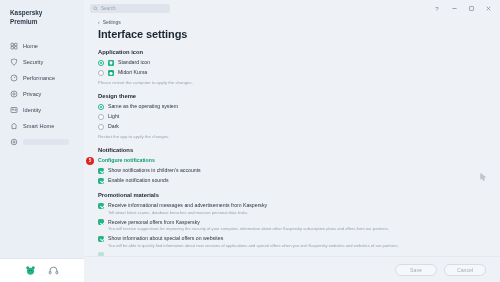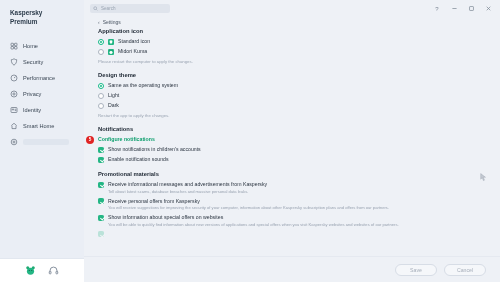--- a/index.html
+++ b/index.html
@@ -307,20 +307,21 @@
       </div>
     </div>
 
     <div class="content-wrap">
       <div class="content">
 
         <div class="breadcrumb">
           <span class="chev">‹</span>
           <span>Settings</span>
         </div>
+        <h1 class="page-title">Interface settings</h1>
 
         <div class="section">
           <div class="section-title">Application icon</div>
 
           <div class="radio-row">
             <span class="radio on"></span>
             <span class="app-icon-mini">
               <svg viewBox="0 0 16 16">
                   <rect width="16" height="16" rx="3" fill="#23b684"></rect>
                   <path d="M8 3.2l3.6 1.4v3.2c0 2.4-1.6 3.8-3.6 4.6-2-0.8-3.6-2.2-3.6-4.6V4.6z" fill="#fff"></path>

